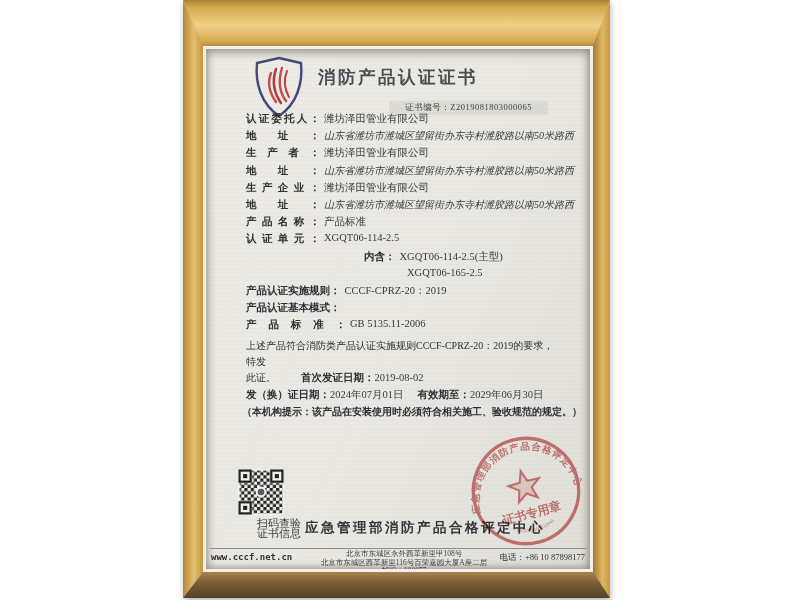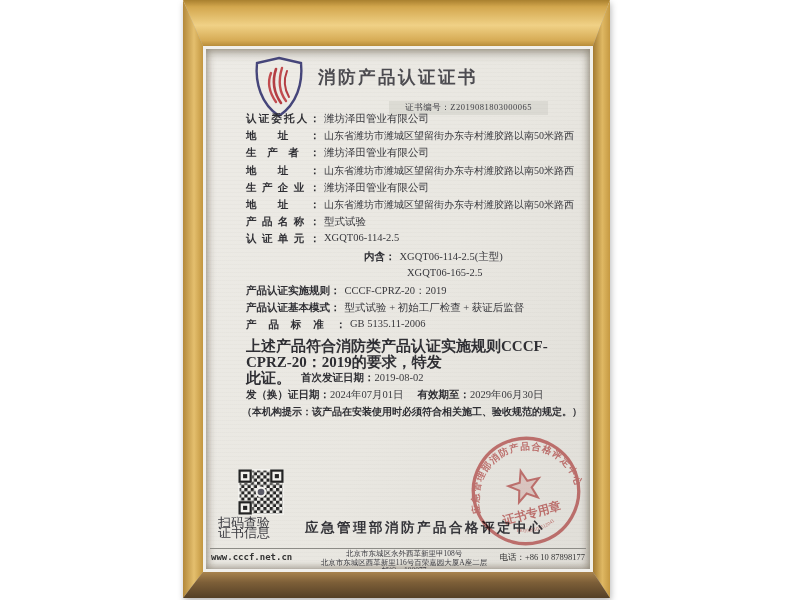--- a/index.html
+++ b/index.html
@@ -41,37 +41,37 @@
           background:rgba(198,196,189,.38);padding:1px 16px;}
 
   .fields{left:40px;top:63px;right:8px;font-size:10.5px;}
   .row{display:flex;align-items:flex-start;height:17.2px;white-space:nowrap;}
   .lbl{flex:none;display:inline-block;width:74px;font-weight:bold;color:#2e2e33;
        text-align:justify;text-align-last:justify;}
   .lbl-auto{flex:none;font-weight:bold;color:#2e2e33;}
   .lbl-mid{flex:none;display:inline-block;width:100px;font-weight:bold;color:#2e2e33;
        text-align:justify;text-align-last:justify;}
   .val{margin-left:4px;color:#37373c;}
-  .val-addr{font-size:10px;letter-spacing:0;}
+  .val-addr{font-size:10px;letter-spacing:0;font-style:italic;}
   .row-indent{margin-left:118px;}
   .row-indent2{margin-left:157px;}
 
-  .statement{left:40px;top:289px;right:32px;font-size:15px;font-weight:bold;
+  .statement{left:40px;top:289px;right:32px;font-size:10px;font-weight:normal;
              line-height:16px;color:#2e2e33;}
   .first-issue{left:95px;top:322px;font-size:10.5px;white-space:nowrap;}
   .dates{left:40px;top:339px;font-size:10.5px;white-space:nowrap;}
   .gap{display:inline-block;width:14px;}
   .bold{font-weight:bold;color:#2e2e33;}
   .note{left:36px;top:356px;font-size:10px;font-weight:bold;color:#2e2e33;white-space:nowrap;}
 
   .info{left:26px;right:8px;top:378px;text-align:center;font-size:9.5px;font-weight:bold;
         line-height:12.5px;color:#3a3a40;}
 
   .qr{left:32px;top:420px;width:46px;height:46px;}
-  .qrcap{left:5px;top:469px;width:66px;text-align:center;font-size:13px;line-height:10px;
+  .qrcap{left:40px;top:469px;width:66px;text-align:center;font-size:11px;line-height:10px;
          color:#3a3a40;}
   .issuer{left:58px;right:4px;top:470px;text-align:center;font-size:13.5px;font-weight:bold;
           letter-spacing:2.5px;color:#333338;white-space:nowrap;}
 
   .seal{left:256px;top:378px;width:128px;height:128px;opacity:.8;mix-blend-mode:multiply;}
 
   .divider{left:4px;right:4px;top:499px;border-top:1px solid #8d8c87;}
   .f-url{left:5px;top:503px;font-family:"DejaVu Sans Mono",monospace;font-size:9px;
          font-weight:bold;color:#333;}
   .f-center{left:88px;right:76px;top:501px;text-align:center;font-size:7.5px;line-height:8.5px;
@@ -120,40 +120,39 @@
         <div class="row">
           <span class="lbl">生产企业：</span>
           <span class="val">潍坊泽田管业有限公司</span>
         </div>
         <div class="row">
           <span class="lbl">地址：</span>
           <span class="val val-addr">山东省潍坊市潍城区望留街办东寺村潍胶路以南50米路西</span>
         </div>
         <div class="row">
           <span class="lbl">产品名称：</span>
-          <span class="val">型式试验</span>
+          <span class="val">产品标准</span>
         </div>
         <div class="row">
           <span class="lbl">认证单元：</span>
           <span class="val">XGQT06-114-2.5</span>
         </div>
         <div class="row row-indent">
           <span class="lbl-auto">内含：</span>
           <span class="val">XGQT06-114-2.5(主型)</span>
         </div>
         <div class="row row-indent2">
           <span class="val">XGQT06-165-2.5</span>
         </div>
         <div class="row">
           <span class="lbl-auto">产品认证实施规则：</span>
           <span class="val">CCCF-CPRZ-20：2019</span>
         </div>
         <div class="row">
           <span class="lbl-auto">产品认证基本模式：</span>
-          <span class="val">型式试验 + 初始工厂检查 + 获证后监督</span>
         </div>
         <div class="row">
           <span class="lbl-mid">产品标准：</span>
           <span class="val">GB 5135.11-2006</span>
         </div>
       </div>
 
       <div class="abs statement">
         <div>上述产品符合消防类产品认证实施规则CCCF-CPRZ-20：2019的要求，特发</div>
         <div>此证。</div>

